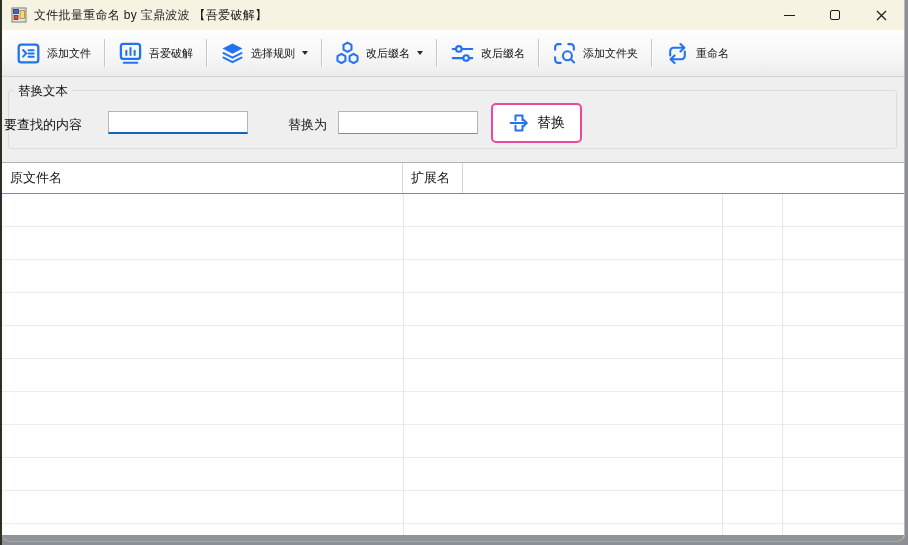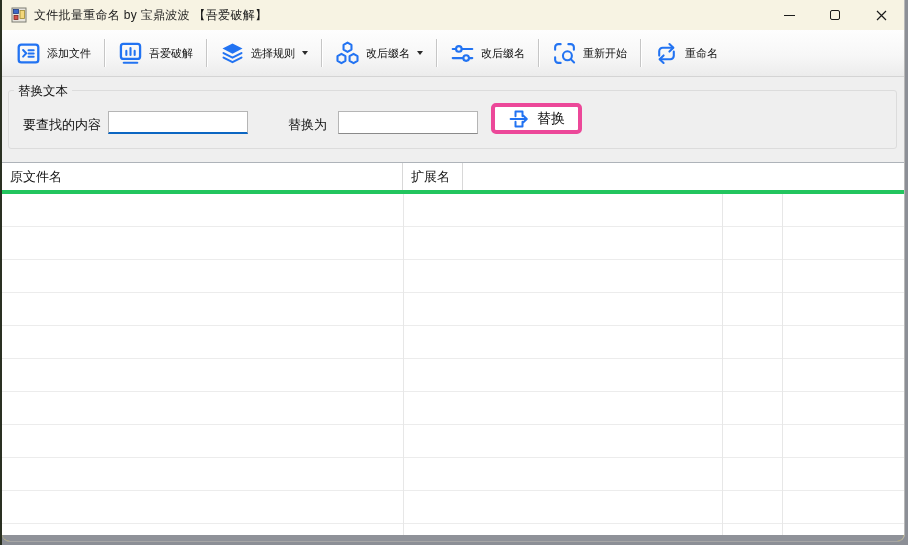--- a/index.html
+++ b/index.html
@@ -41,36 +41,36 @@
     box-shadow:1px 0 0 #ffffff; flex:0 0 1px; }
   .ticon { fill:none; stroke:var(--accent,#2273f2); stroke-width:2; stroke-linecap:round; stroke-linejoin:round; }
 
   
   .panel { height:85px; flex:0 0 85px; background:var(--panel-bg,#efefef); position:relative; }
   .groupbox { position:absolute; left:6px; top:13px; width:889px; height:59px;
     border:1px solid #dcdcdc; border-radius:3px; }
   .groupbox-title { position:absolute; left:12px; top:6px; padding:0 4px;
     background:var(--panel-bg,#efefef); font-size:12.5px; color:#111; z-index:2;font-family:Liberation Serif, serif; }
   .field-label { position:absolute; font-size:13px; color:#111; top:39px; }
-  .lbl-find { left:21px; }
+  .lbl-find { left:2px; }
   .lbl-replace { left:286px; }
   .txt-input { position:absolute; top:34px; height:23px; width:140px;
     border:1px solid #b5b5b5; background:#fff; font-size:13px; padding:0 4px; outline:none; }
   .input-find { left:106px; border-bottom:2px solid var(--focus-underline,#0b66c2); }
   .input-replace { left:336px; border-bottom:1px solid #8a8a8a; }
-  .replace-btn { position:absolute; left:489px; top:26px; width:91px; height:31px;
-    background:#fff; border:4px solid #ec4899; border-radius:5px;
+  .replace-btn { position:absolute; left:489px; top:26px; width:91px; height:40px;
+    background:#fff; border:2px solid #ec4899; border-radius:5px;
     display:flex; align-items:center; justify-content:center; cursor:default; }
   .replace-btn svg { width:24px; height:24px; margin-right:5px; }
   .replace-btn-label { font-size:14px; color:#111; }
 
   
   .table-area { flex:1 1 auto; background:#fff; border-top:1px solid #aeb3b9;
     display:flex; flex-direction:column; position:relative; overflow:hidden; }
-  .thead { height:31px; flex:0 0 31px; display:flex; border-bottom:4px solid #22c55e; }
+  .thead { height:31px; flex:0 0 31px; display:flex; border-bottom:1px solid #22c55e; }
   .th { display:flex; align-items:center; padding-left:8px; font-size:13px; color:#151515;
     border-right:1px solid #d8d8d8; height:100%; font-weight:normal; }
   .th-0 { width:401px; } .th-1 { width:319px; } .th-2 { width:60px; }
   .th-3 { flex:1 1 auto; border-right:none; }
   .tbody { flex:1 1 auto; position:relative;
     background-image:repeating-linear-gradient(to bottom,#ffffff 0px,#ffffff 32px,#ececec 32px,#ececec 33px); }
   .vline { position:absolute; top:0; bottom:0; width:1px; background:#e7e7e7; }
   .vl-0 { left:401px; } .vl-1 { left:720px; } .vl-2 { left:780px; }
 
   .bottom-strip { height:6px; flex:0 0 6px; background:#8f9299; }
@@ -178,21 +178,21 @@
     <div class="tb-btn">
       <svg viewBox="0 0 24 24">
         <g class="ticon">
           <path d="M8.3 3H6a3 3 0 0 0-3 3v2.3"></path>
           <path d="M15.7 3H18a3 3 0 0 1 3 3v2.3"></path>
           <path d="M3 15.7V18a3 3 0 0 0 3 3h2.3"></path>
           <circle cx="14.8" cy="14.2" r="4.3"></circle>
           <path d="M18 17.4l3.2 3.2"></path>
         </g>
       </svg>
-      <span class="tb-label">重新开始</span>
+      <span class="tb-label">添加文件夹</span>
     </div>
 
     <span class="tb-sep"></span>
 
     <div class="tb-btn">
       <svg viewBox="0 0 24 24">
         <g class="ticon" stroke-width="2.1">
           <path d="M5 14V9.8a3.3 3.3 0 0 1 3.3-3.3H18"></path>
           <path d="M14.8 2.9L18.6 6.5l-3.8 3.6"></path>
           <path d="M19 10v4.2a3.3 3.3 0 0 1-3.3 3.3H6"></path>

